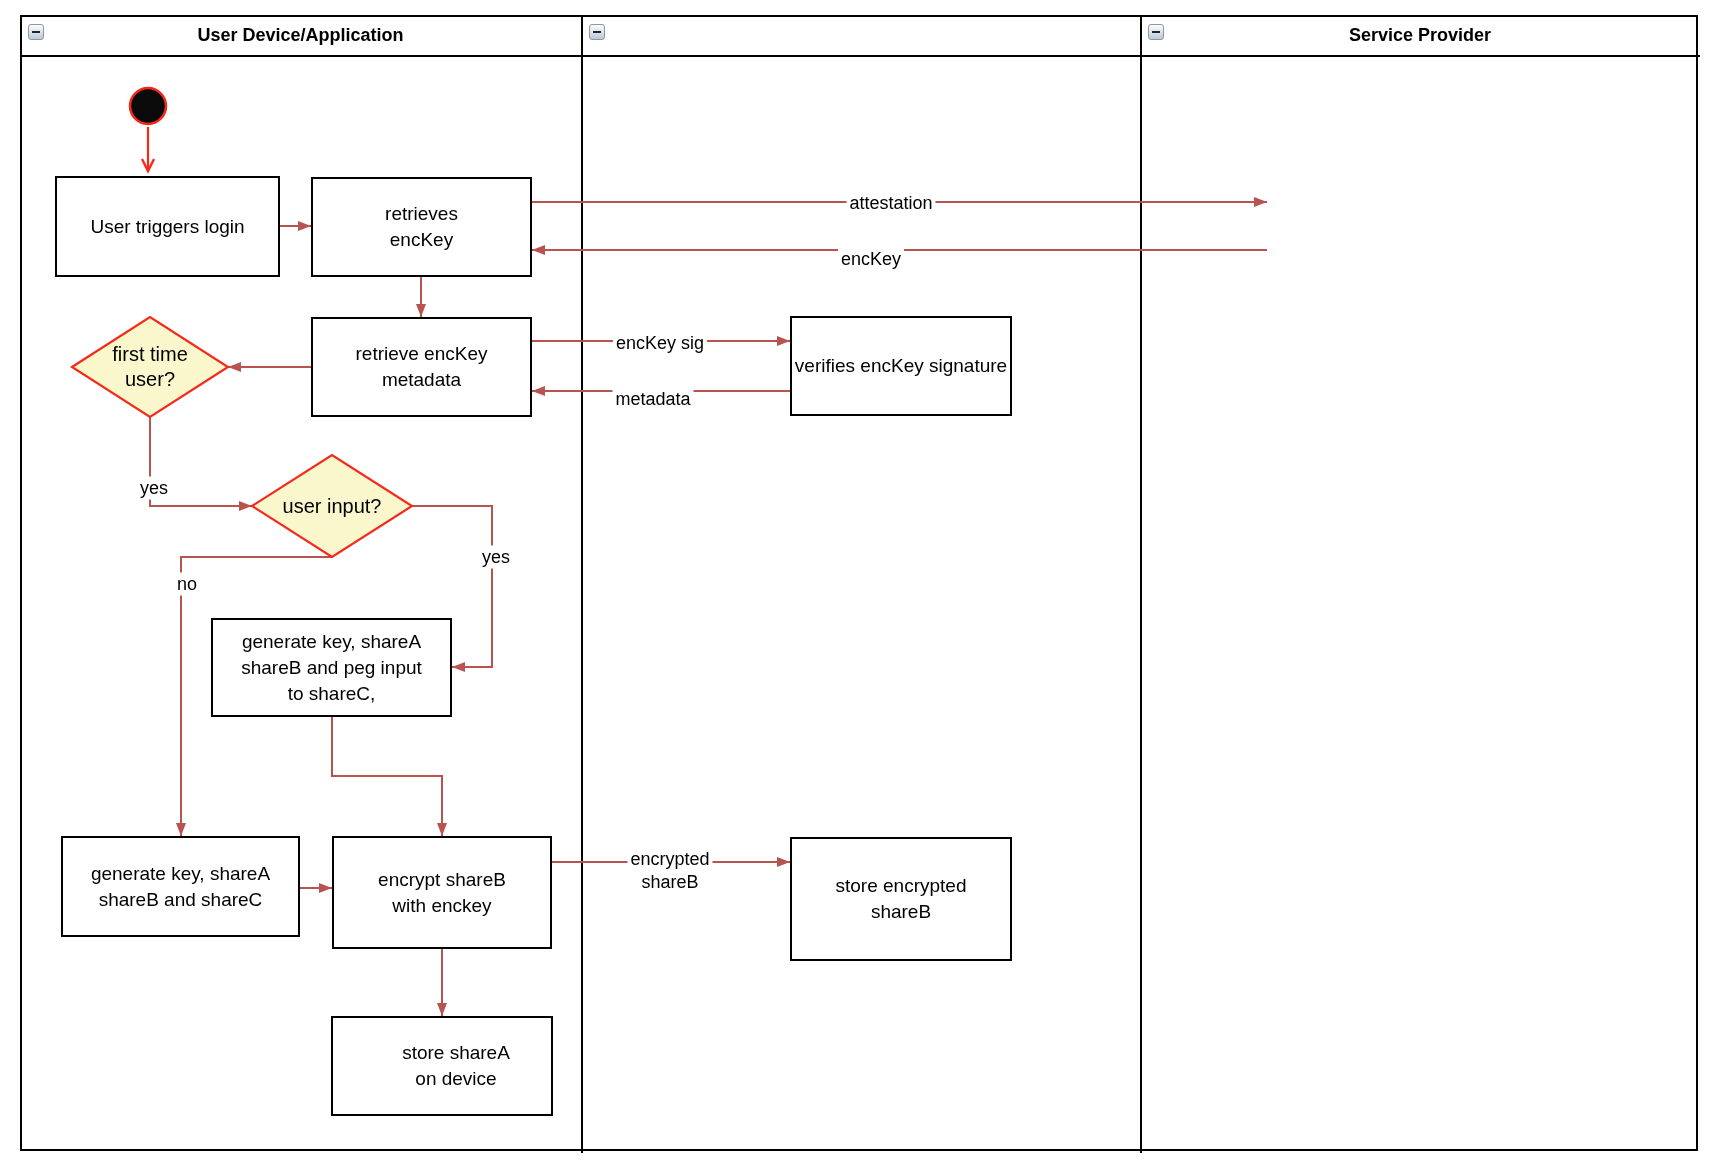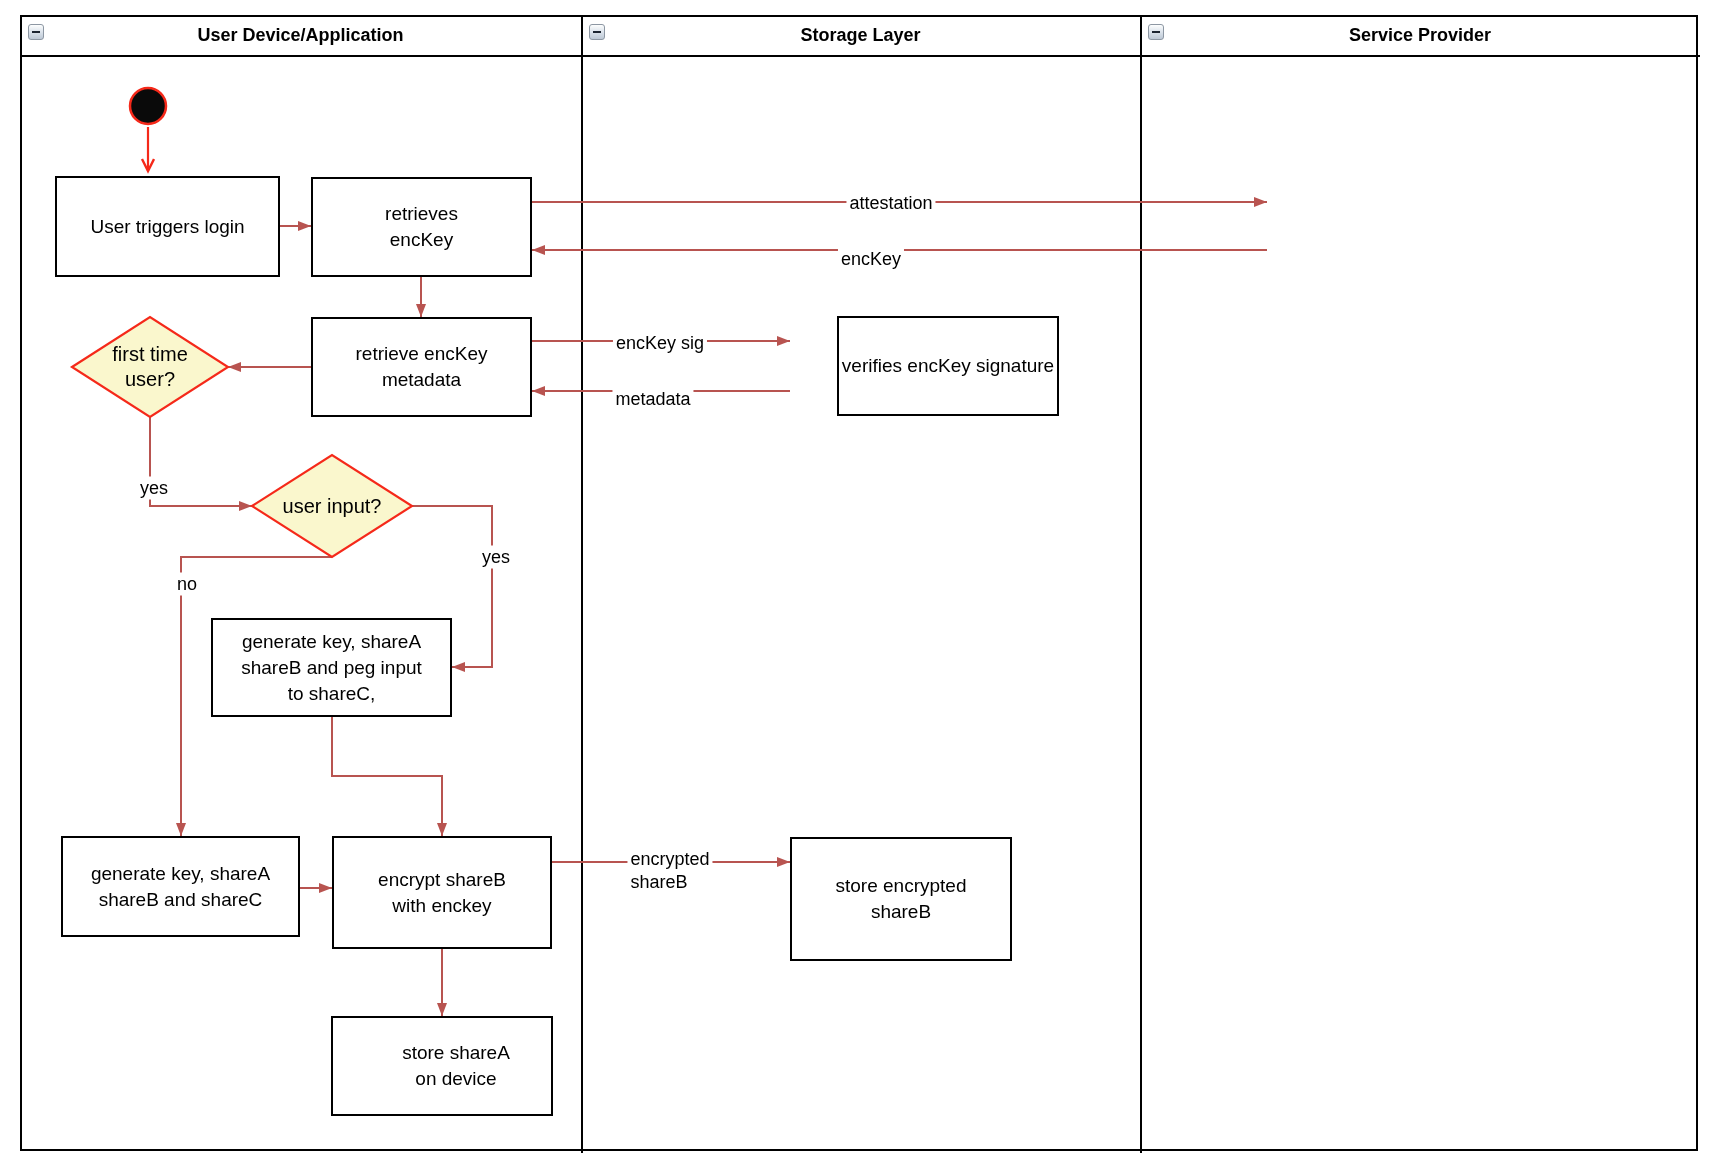--- a/index.html
+++ b/index.html
@@ -28,43 +28,42 @@
     background:linear-gradient(180deg,#fdfefe 0%,#dde4ec 48%,#bdc8d5 100%);
     display:flex; align-items:center; justify-content:center; z-index:3;
   }
   .minus-bar { width:8px; height:2px; background:#1c2430; }
   svg.wires { position:absolute; left:0; top:0; z-index:1; }
   .node {
     position:absolute; box-sizing:border-box; background:#fff; border:2px solid #000;
     display:flex; align-items:center; justify-content:center; text-align:center;
     font-size:19px; line-height:26px; white-space:pre-line; z-index:2;
   }
-  .node.nowrap { white-space:nowrap;margin-left:47px; }
+  .node.nowrap { white-space:nowrap; }
   .dtext {
     position:absolute; transform:translate(-50%,-50%); text-align:center;
     font-size:20px; line-height:25px; white-space:pre-line; z-index:3; pointer-events:none;
   }
   .elabel {
-    position:absolute; transform:translate(-50%,-50%); text-align:left;
+    position:absolute; transform:translate(-50%,-50%); text-align:center;
     font-size:18px; line-height:23px; white-space:pre-line;
     background:#fff; padding:0 3px; z-index:3;
   }
 </style>
 </head>
 <body>
 
 <div class="canvas">
 
   <div class="frame"></div>
   <div class="hline-header"></div>
   <div class="vline" style="left:581px;"></div>
   <div class="vline" style="left:1140px;"></div>
 
   <div class="lane-title" style="left:20px;  width:561px;">User Device/Application</div>
-  <div class="lane-title" style="left:581px; width:559px;">Storage Layer</div>
   <div class="lane-title" style="left:1140px;width:560px;">Service Provider</div>
 
   <div class="collapse-btn" style="left:28px;">
       <span class="minus-bar"></span>
     </div>
   <div class="collapse-btn" style="left:589px;">
       <span class="minus-bar"></span>
     </div>
   <div class="collapse-btn" style="left:1148px;">
       <span class="minus-bar"></span>

